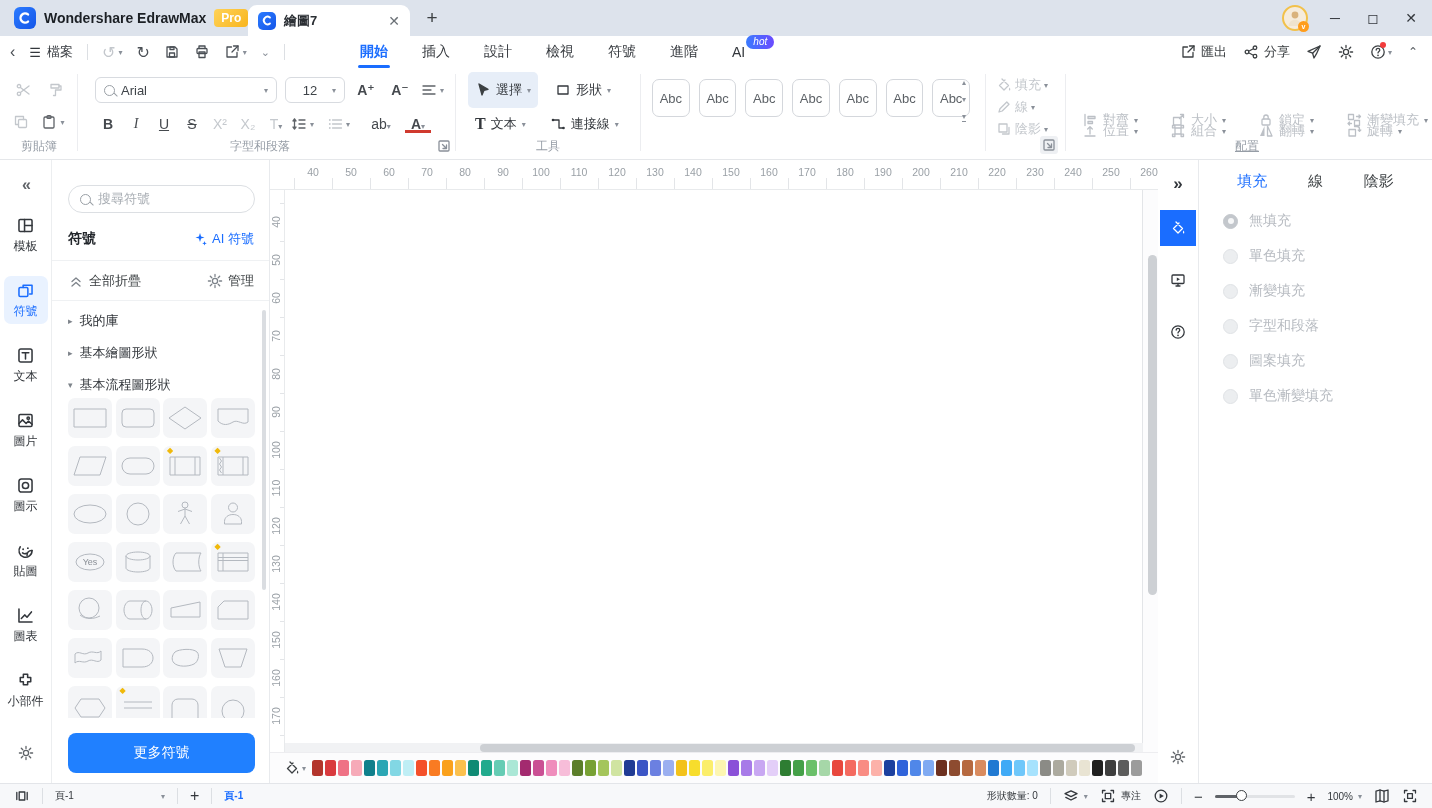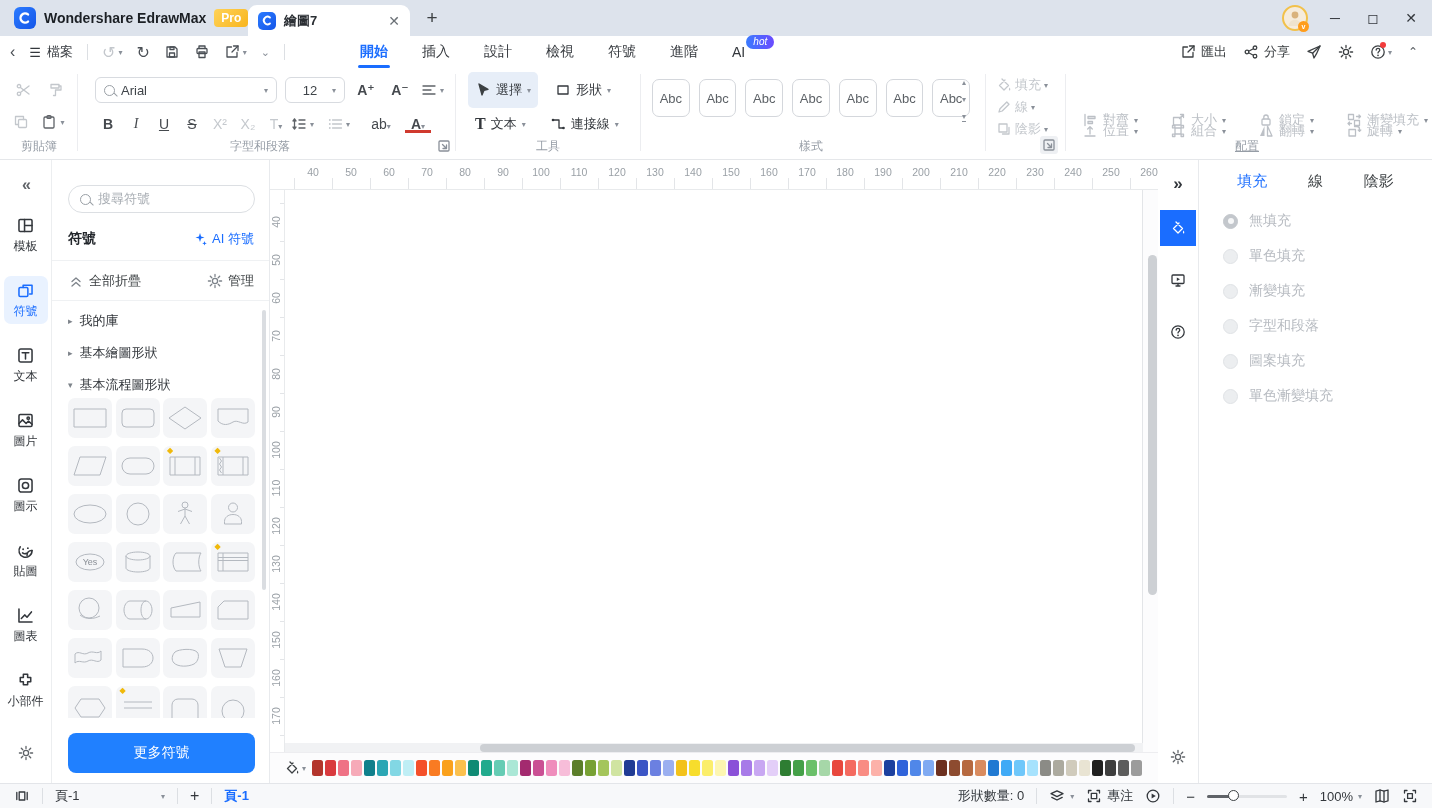--- a/index.html
+++ b/index.html
@@ -128,21 +128,21 @@
   .radio { width:15px; height:15px; border-radius:50%; border:1.5px solid #ccd0d5; position:relative; flex:none; background:#fff; }
   .radio.sel { background:#c3c7cc; border-color:#c3c7cc; }
   .radio.sel::after { content:""; position:absolute; inset:3.5px; border-radius:50%; background:#fff; opacity:.85; }
   .radio.dim { background:#eceef0; border-color:#e0e3e6; }
 
   
   .statusbar { position:absolute; left:0; top:783px; width:1432px; height:25px; background:#f7f8fa; border-top:1px solid #e3e5e9; display:flex; align-items:center; justify-content:space-between; padding:0 14px; }
   .sb-left, .sb-right { display:flex; align-items:center; gap:12px; height:100%; color:#33373c; }
   .sb-page { display:flex; align-items:center; gap:6px; width:110px; }
   .sb-active-page { color:#1a6dff; font-weight:bold; }
-  .sb-lab { font-size:13px; }
+  .sb-lab { font-size:10px; }
   .slider { position:relative; width:80px; height:3px; background:#e1e3e6; border-radius:2px; }
   .slider .fillbar { position:absolute; left:0; top:0; bottom:0; width:26px; background:#5f6368; border-radius:2px; }
   .slider .knob { position:absolute; left:21px; top:-4.5px; width:11px; height:11px; border-radius:50%; background:#fff; border:1.6px solid #3c4043; }
   .ic { display:inline-flex; align-items:center; justify-content:center; }
 </style>
 </head>
 <body>
 
 <div class="app">
 
@@ -430,21 +430,20 @@
         <span class="abc-box">Abc</span>
         <span class="abc-box">Abc</span>
         <span class="abc-box">Abc</span>
         <span class="abc-box">Abc</span>
       </div>
     <div style="position:absolute;left:962px;top:10px;display:flex;flex-direction:column;gap:8px;color:#8a9099;font-size:8px;align-items:center;">
       <span>▴</span>
       <span>▾</span>
       <span style="border-bottom:1px solid #8a9099;">▾</span>
     </div>
-    <div class="rgroup-label" style="left:652px;width:318px;">樣式</div>
 
     <div style="position:absolute;left:996px;top:8px;width:62px;display:flex;flex-direction:column;gap:4px;">
       <span class="rbtn dis">
           <span class="ic">
             <svg viewBox="0 0 16 16" width="16" height="16" fill="none" stroke="currentColor" stroke-width="1.3" stroke-linecap="round" stroke-linejoin="round">
               <path d="M6 2l6.5 6.5L8 13 3.5 8.5 9 3"></path>
               <path d="M13.6 10.6c.9 1.2.9 3 0 3s-.9-1.8 0-3z" fill="currentColor" stroke="none"></path>
             </svg>
           </span>
           <span>填充</span>

